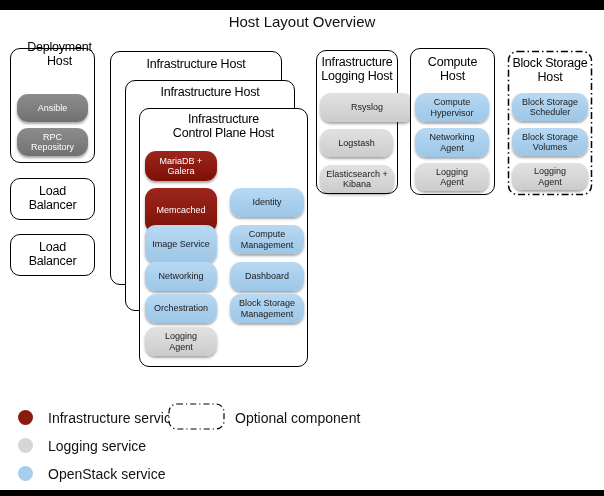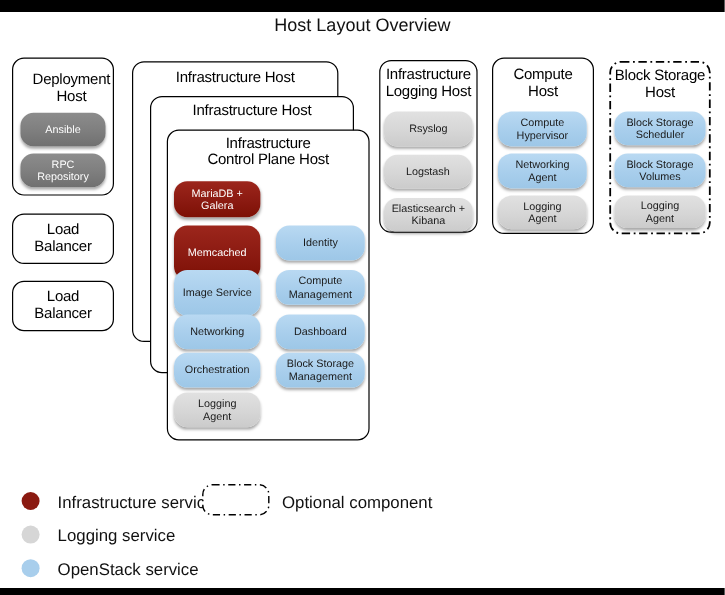--- a/index.html
+++ b/index.html
@@ -41,21 +41,21 @@
 </head>
 <body>
 
 <div class="canvas">
 
   <div class="bar top"></div>
 
   <div class="page-title">Host Layout Overview</div>
 
   <div class="box" style="left:10px;top:48px;width:85px;height:115px"></div>
-  <div class="host-title" style="left:10px;top:59px;width:99px">Deployment<br>Host</div>
+  <div class="host-title" style="left:10px;top:40px;width:99px">Deployment<br>Host</div>
   <div class="svc t-deployment" style="left:17px;top:94px;width:71px;height:28px">Ansible</div>
   <div class="svc t-deployment" style="left:17px;top:128px;width:71px;height:28px">RPC<br>Repository</div>
 
   <div class="box" style="left:10px;top:178px;width:85px;height:42px"></div>
   <div class="host-title" style="left:10px;top:184px;width:85px">Load<br>Balancer</div>
   <div class="box" style="left:10px;top:234px;width:85px;height:42px"></div>
   <div class="host-title" style="left:10px;top:240px;width:85px">Load<br>Balancer</div>
 
   <div class="box" style="left:110px;top:51px;width:172px;height:234px"></div>
   <div class="host-title" style="left:110px;top:57px;width:172px">Infrastructure Host</div>
@@ -73,21 +73,21 @@
   <div class="svc t-openstack" style="left:145px;top:294px;width:72px;height:29px">Orchestration</div>
   <div class="svc t-logging" style="left:145px;top:327px;width:72px;height:29px">Logging<br>Agent</div>
 
   <div class="svc t-openstack" style="left:230px;top:188px;width:74px;height:29px">Identity</div>
   <div class="svc t-openstack" style="left:230px;top:225px;width:74px;height:29px">Compute<br>Management</div>
   <div class="svc t-openstack" style="left:230px;top:262px;width:74px;height:29px">Dashboard</div>
   <div class="svc t-openstack" style="left:230px;top:294px;width:74px;height:29px">Block Storage<br>Management</div>
 
   <div class="box" style="left:316px;top:50px;width:82px;height:144px"></div>
   <div class="host-title" style="left:316px;top:55px;width:82px">Infrastructure<br>Logging Host</div>
-  <div class="svc t-logging" style="left:320px;top:93px;width:74px;height:29px">Rsyslog</div>
+  <div class="svc t-logging" style="left:320px;top:93px;width:94px;height:29px">Rsyslog</div>
   <div class="svc t-logging" style="left:320px;top:129px;width:73px;height:28px">Logstash</div>
   <div class="svc t-logging" style="left:320px;top:165px;width:74px;height:28px">Elasticsearch +<br>Kibana</div>
 
   <div class="box" style="left:410px;top:48px;width:85px;height:147px"></div>
   <div class="host-title" style="left:410px;top:55px;width:85px">Compute<br>Host</div>
   <div class="svc t-openstack" style="left:415px;top:93px;width:74px;height:29px">Compute<br>Hypervisor</div>
   <div class="svc t-openstack" style="left:415px;top:128px;width:74px;height:29px">Networking<br>Agent</div>
   <div class="svc t-logging" style="left:415px;top:163px;width:74px;height:28px">Logging<br>Agent</div>
 
   <svg width="86" height="146" style="position:absolute;left:507px;top:50px">

